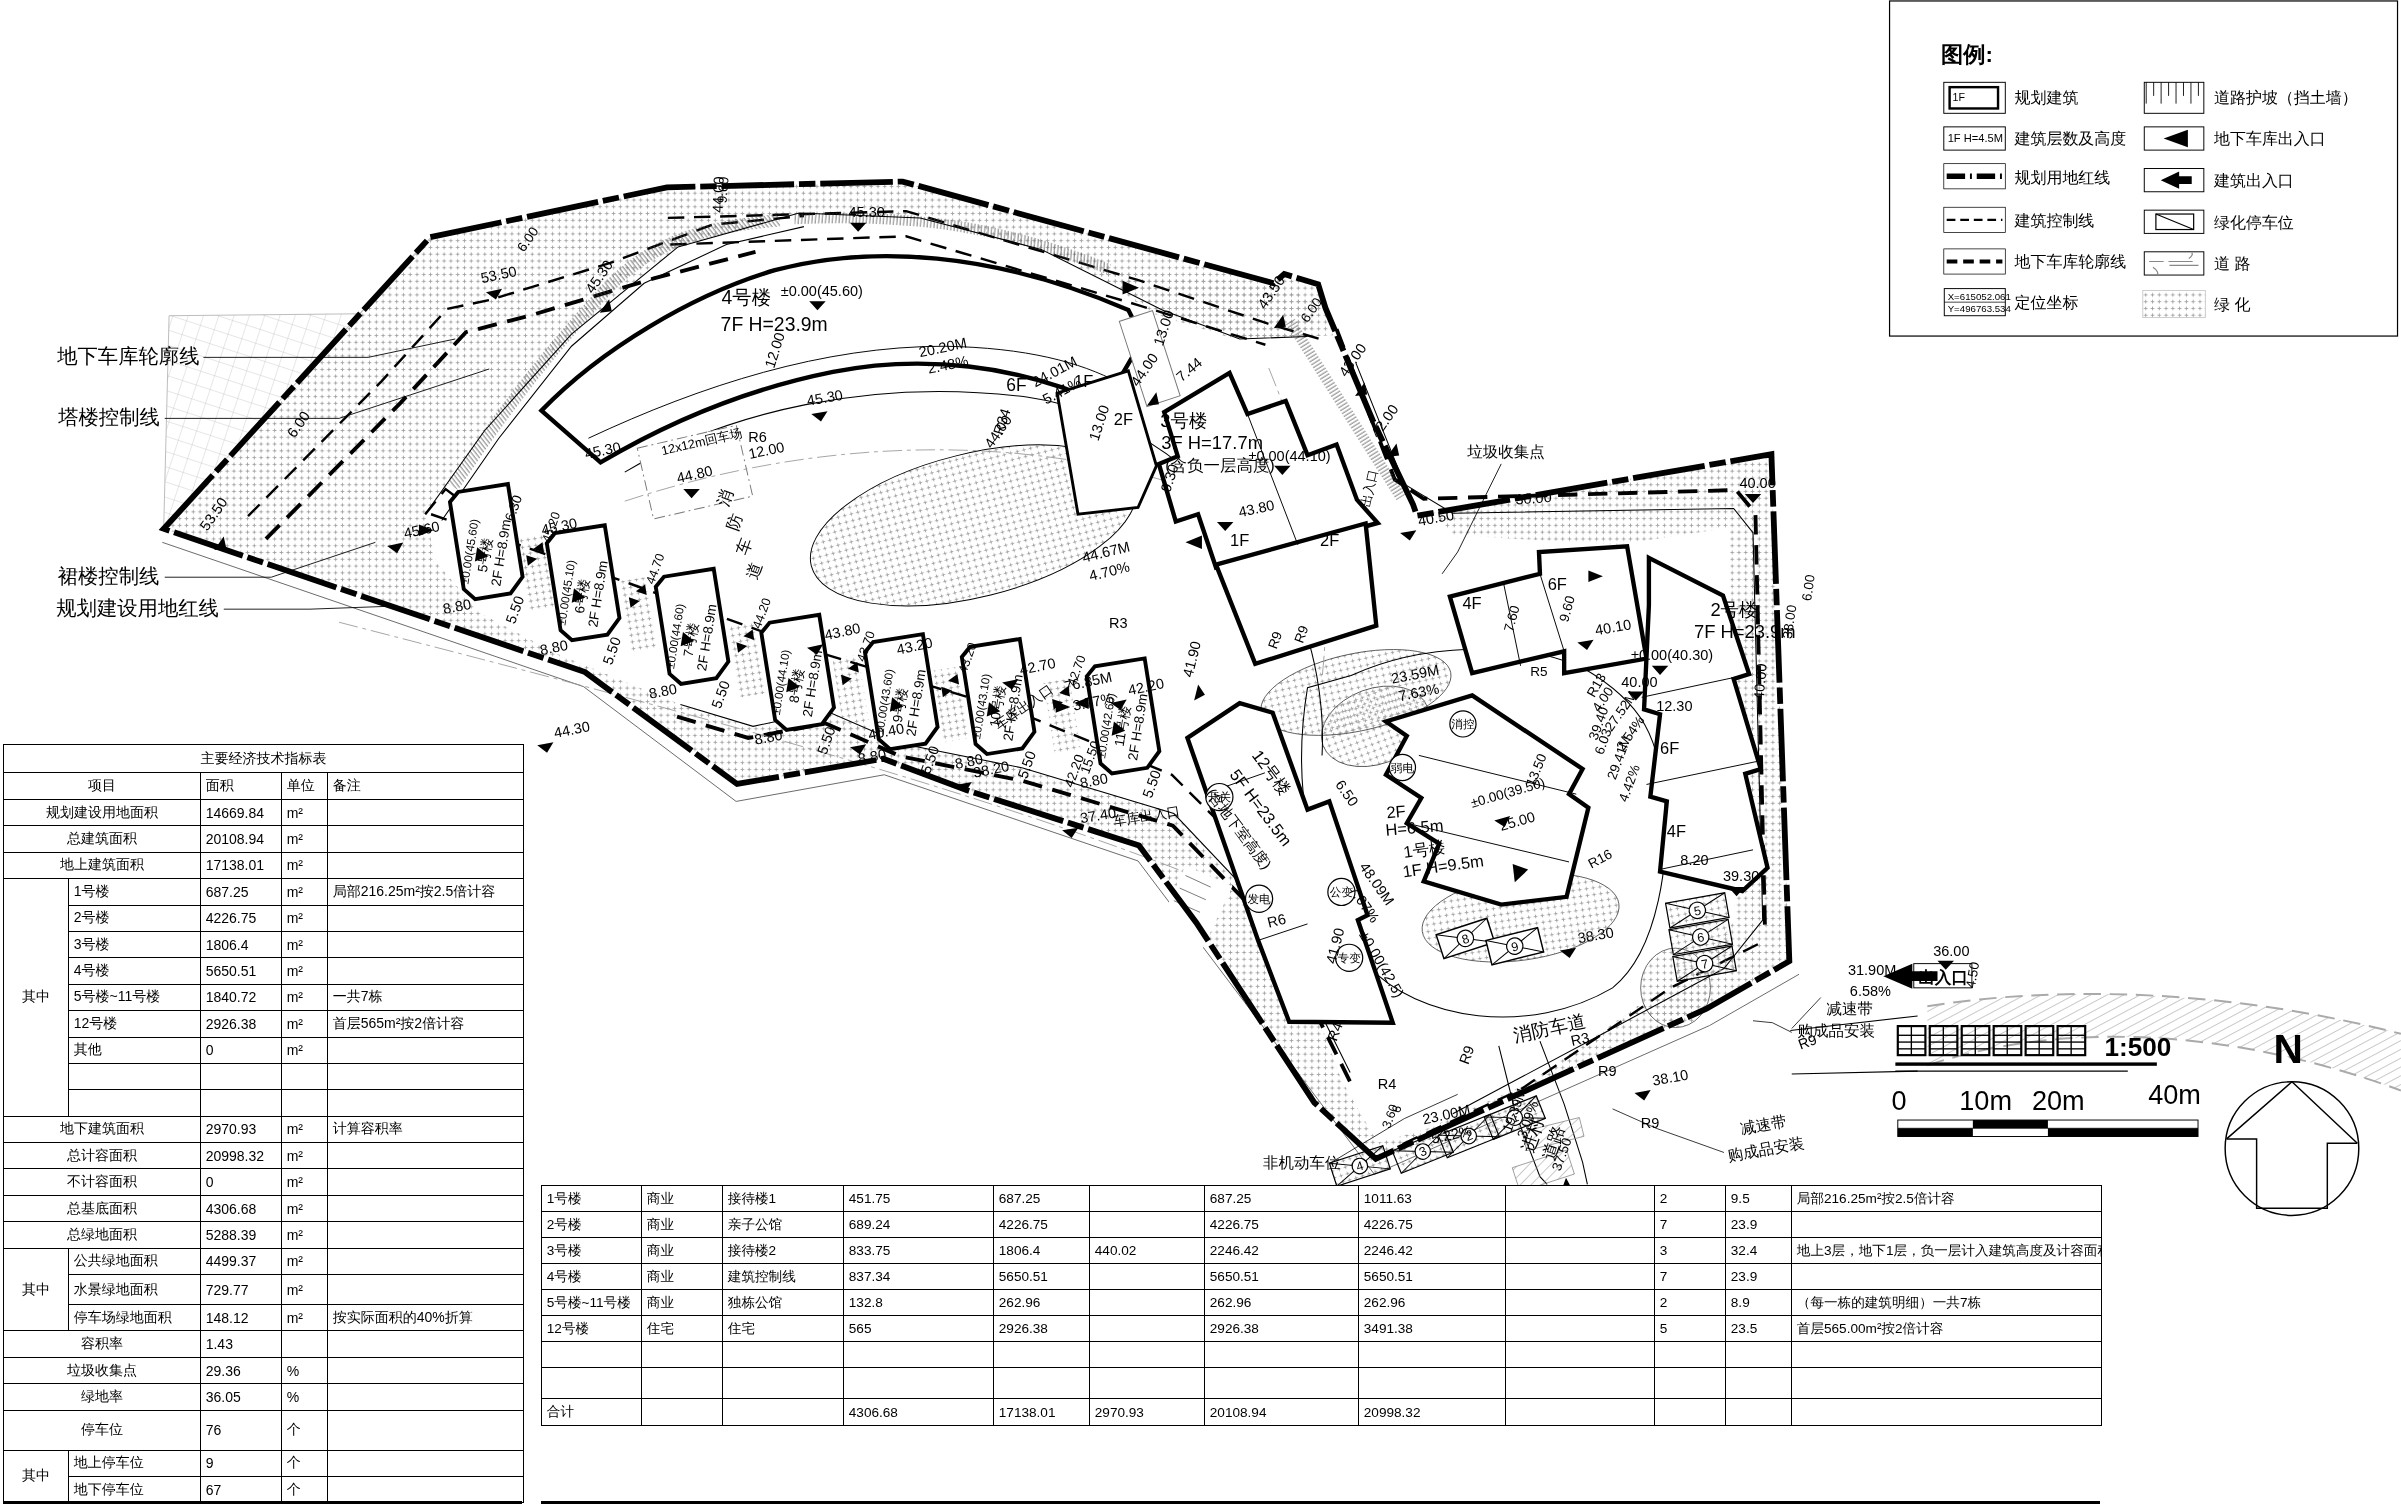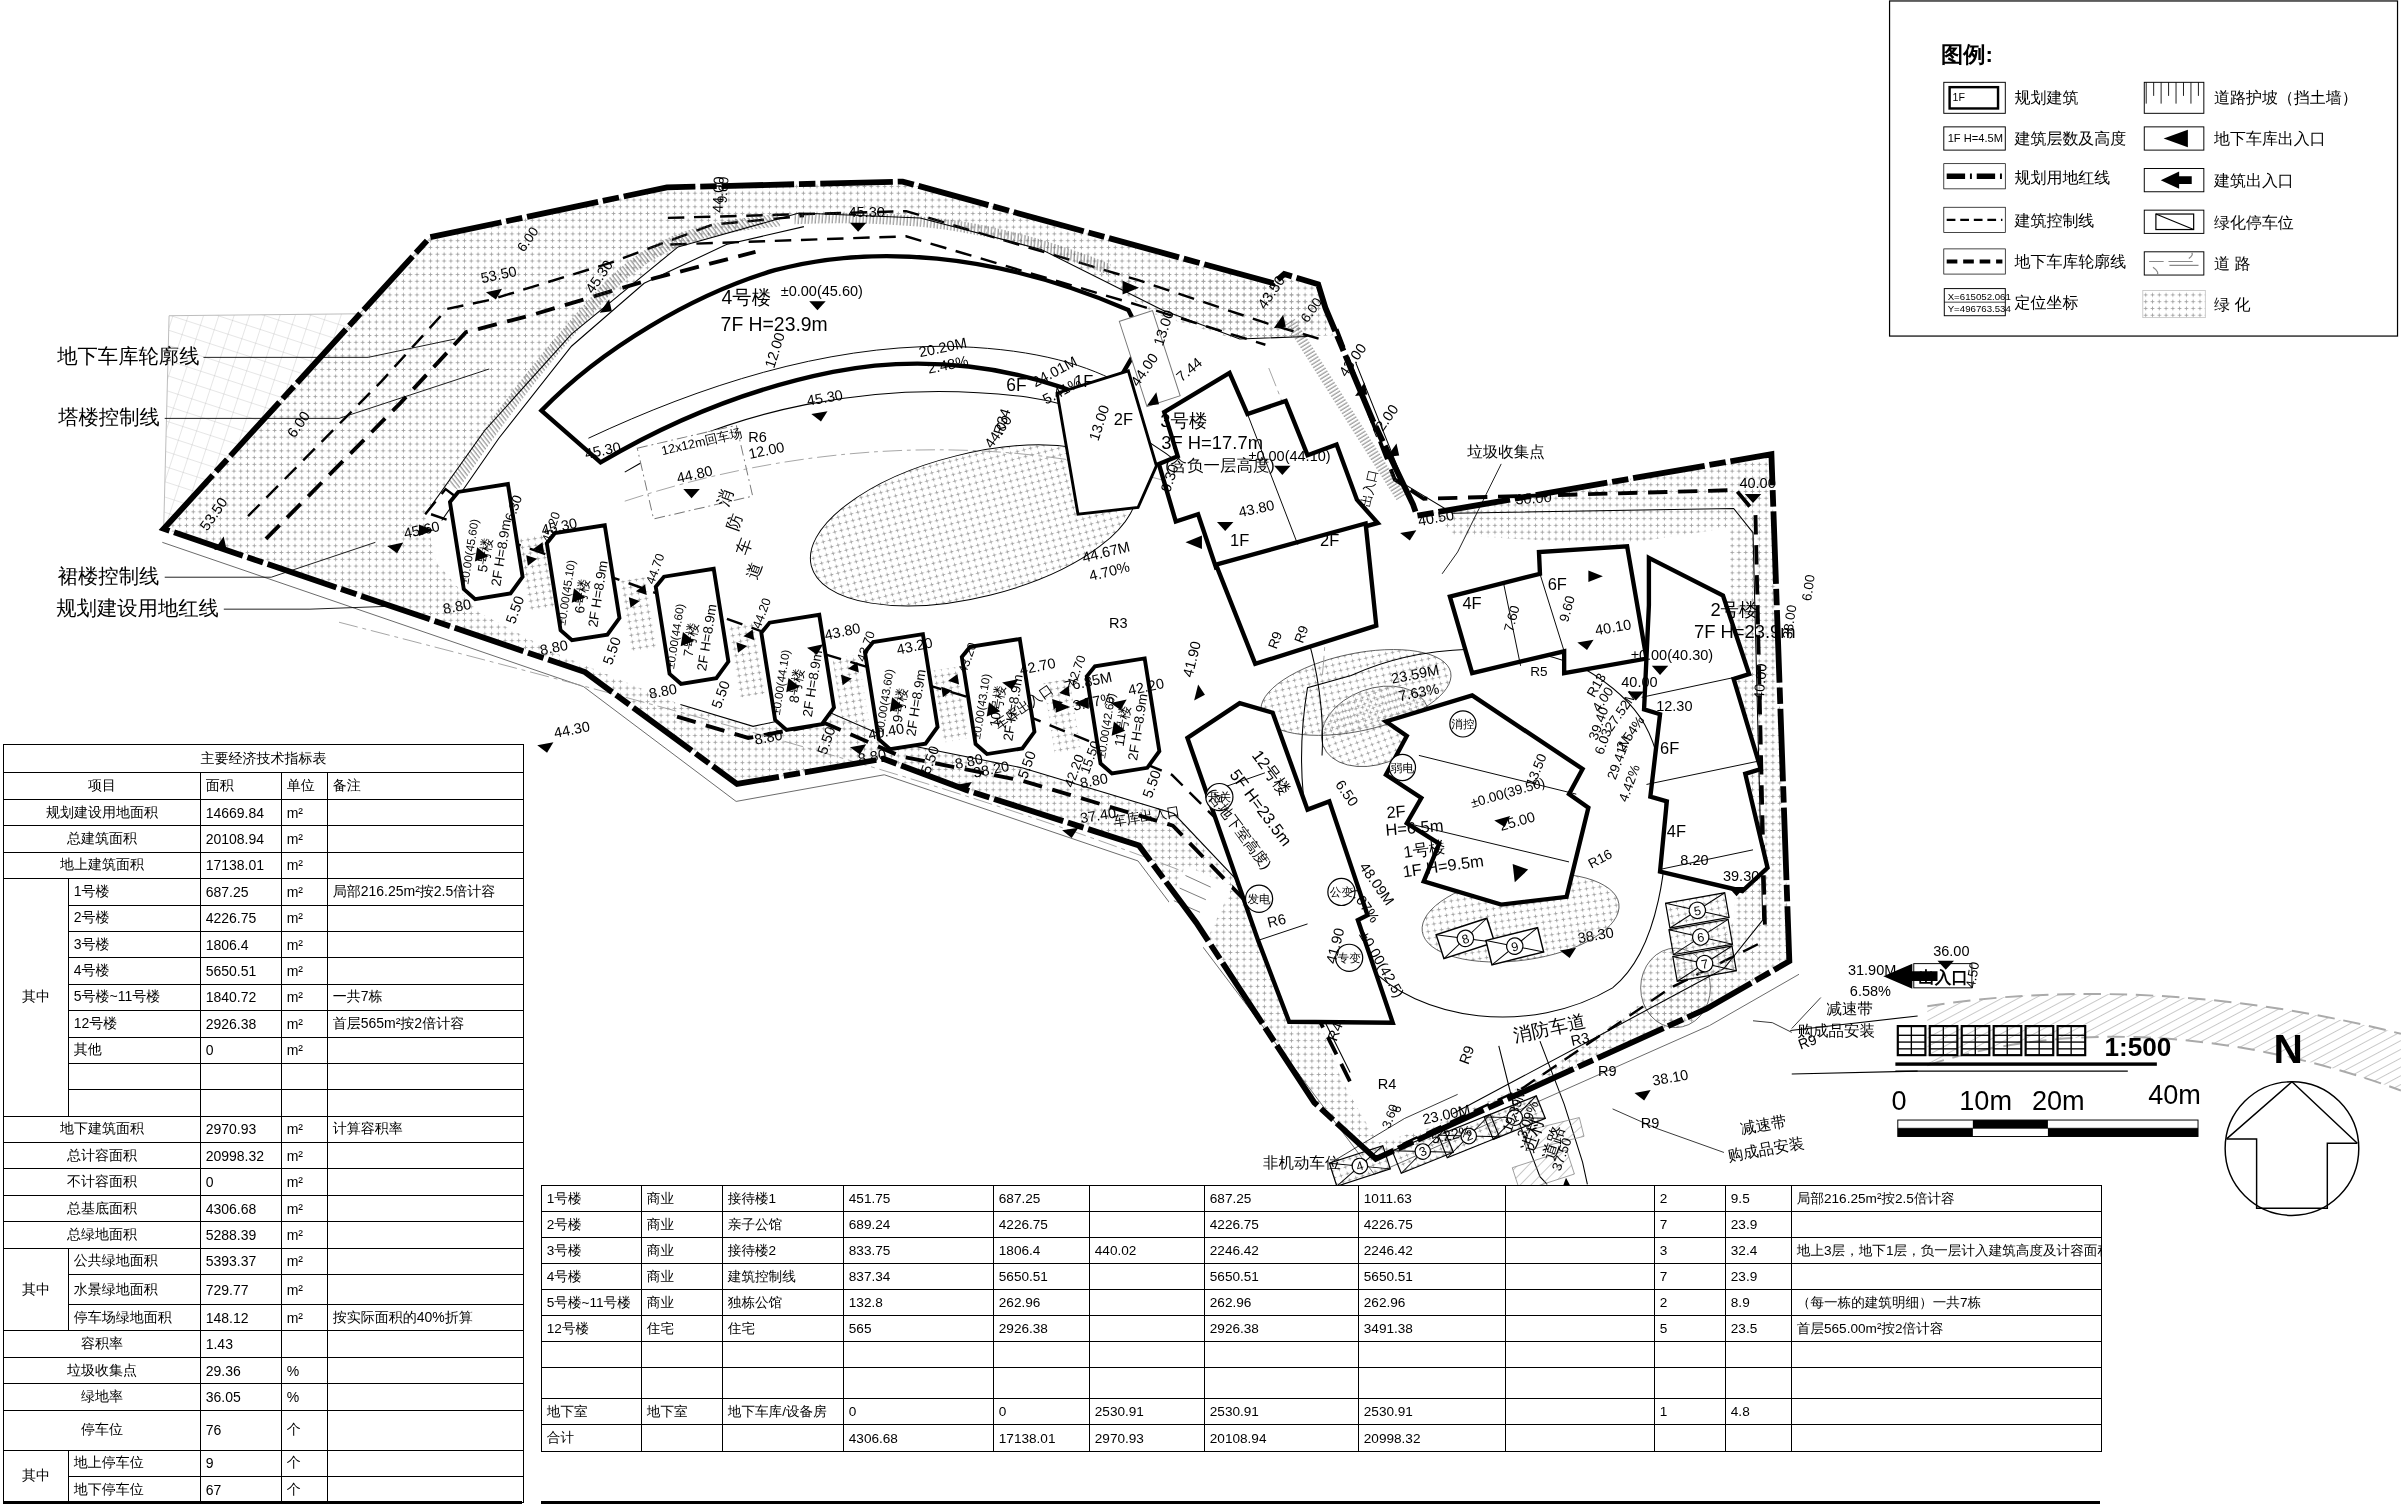--- a/index.html
+++ b/index.html
@@ -822,21 +822,21 @@
         </tr>
 <tr style="height:26.4px">
           <td colspan="2" class="c">总绿地面积</td>
           <td>5288.39</td>
           <td>m²</td>
           <td></td>
         </tr>
 <tr style="height:26.4px">
           <td rowspan="3" class="c">其中</td>
           <td>公共绿地面积</td>
-          <td>5393.37</td>
+          <td>4499.37</td>
           <td>m²</td>
           <td></td>
         </tr>
 <tr style="height:30px">
           <td>水景绿地面积</td>
           <td>729.77</td>
           <td>m²</td>
           <td></td>
         </tr>
 <tr style="height:26.4px">
@@ -1006,34 +1006,20 @@
           <td></td>
           <td></td>
           <td></td>
           <td></td>
           <td></td>
           <td></td>
           <td></td>
           <td></td>
           <td></td>
         </tr>
-<tr style="height:26px">
-          <td>地下室</td>
-          <td>地下室</td>
-          <td>地下车库/设备房</td>
-          <td>0</td>
-          <td>0</td>
-          <td>2530.91</td>
-          <td>2530.91</td>
-          <td>2530.91</td>
-          <td></td>
-          <td>1</td>
-          <td>4.8</td>
-          <td></td>
-        </tr>
 <tr style="height:27px">
           <td>合计</td>
           <td></td>
           <td></td>
           <td>4306.68</td>
           <td>17138.01</td>
           <td>2970.93</td>
           <td>20108.94</td>
           <td>20998.32</td>
           <td></td>

